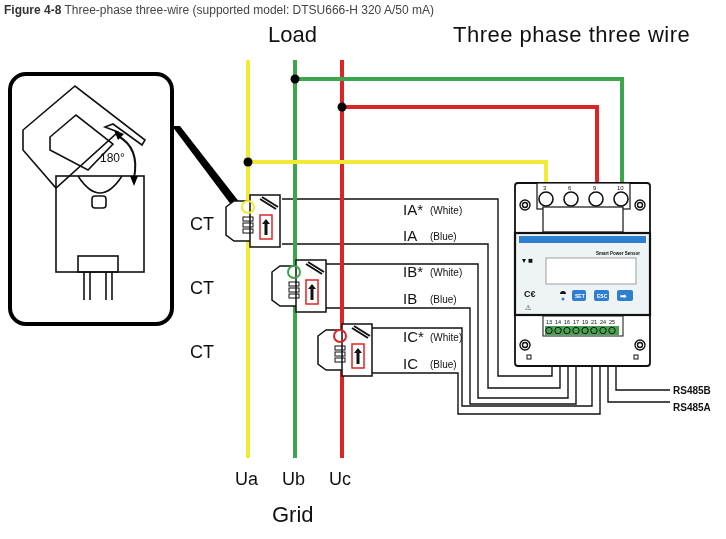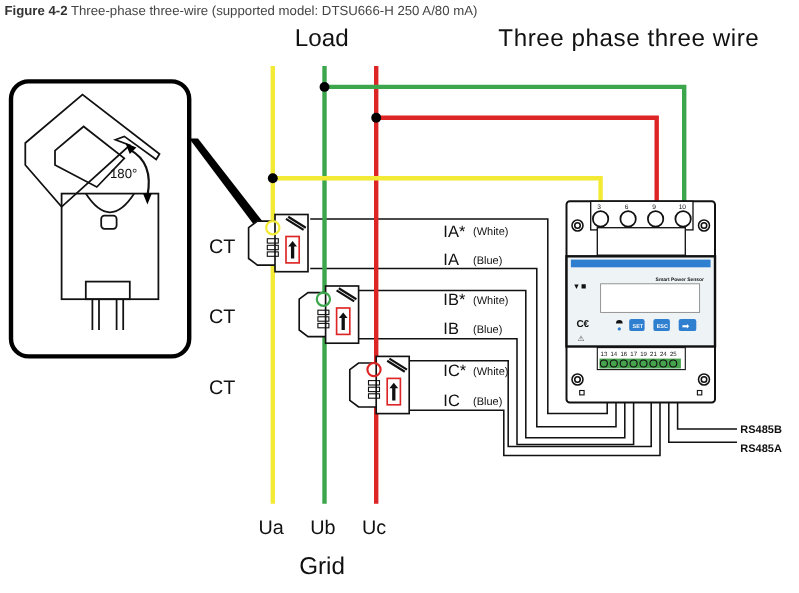--- a/index.html
+++ b/index.html
@@ -5,21 +5,21 @@
   html,body{margin:0;padding:0;background:#fff;}
   body{width:726px;height:539px;position:relative;overflow:hidden;font-family:"Liberation Sans",sans-serif;}
   .caption{position:absolute;left:4px;top:3px;font-size:12px;color:#444;white-space:nowrap;}
   .caption b{color:#333;}
   svg{position:absolute;left:0;top:0;}
   .t{font-family:"Liberation Sans",sans-serif;fill:#111;}
 </style>
 </head>
 <body>
 
-<div class="caption"><b>Figure 4-2</b><span> Three-phase three-wire (supported model: DTSU666-H 250 A/80 mA)</span></div>
+<div class="caption"><b>Figure 4-8</b><span> Three-phase three-wire (supported model: DTSU666-H 320 A/50 mA)</span></div>
 
 <svg width="726" height="539" viewBox="0 0 726 539">
 
   <text class="t" x="268" y="42" font-size="22">Load</text>
   <text class="t" x="453" y="42" font-size="22" letter-spacing="0.5">Three phase three wire</text>
 
   <g fill="none" stroke="#111" stroke-width="1.4">
 
     <polyline points="282,199 498,199 498,376 552,376 552,334"></polyline>
 

